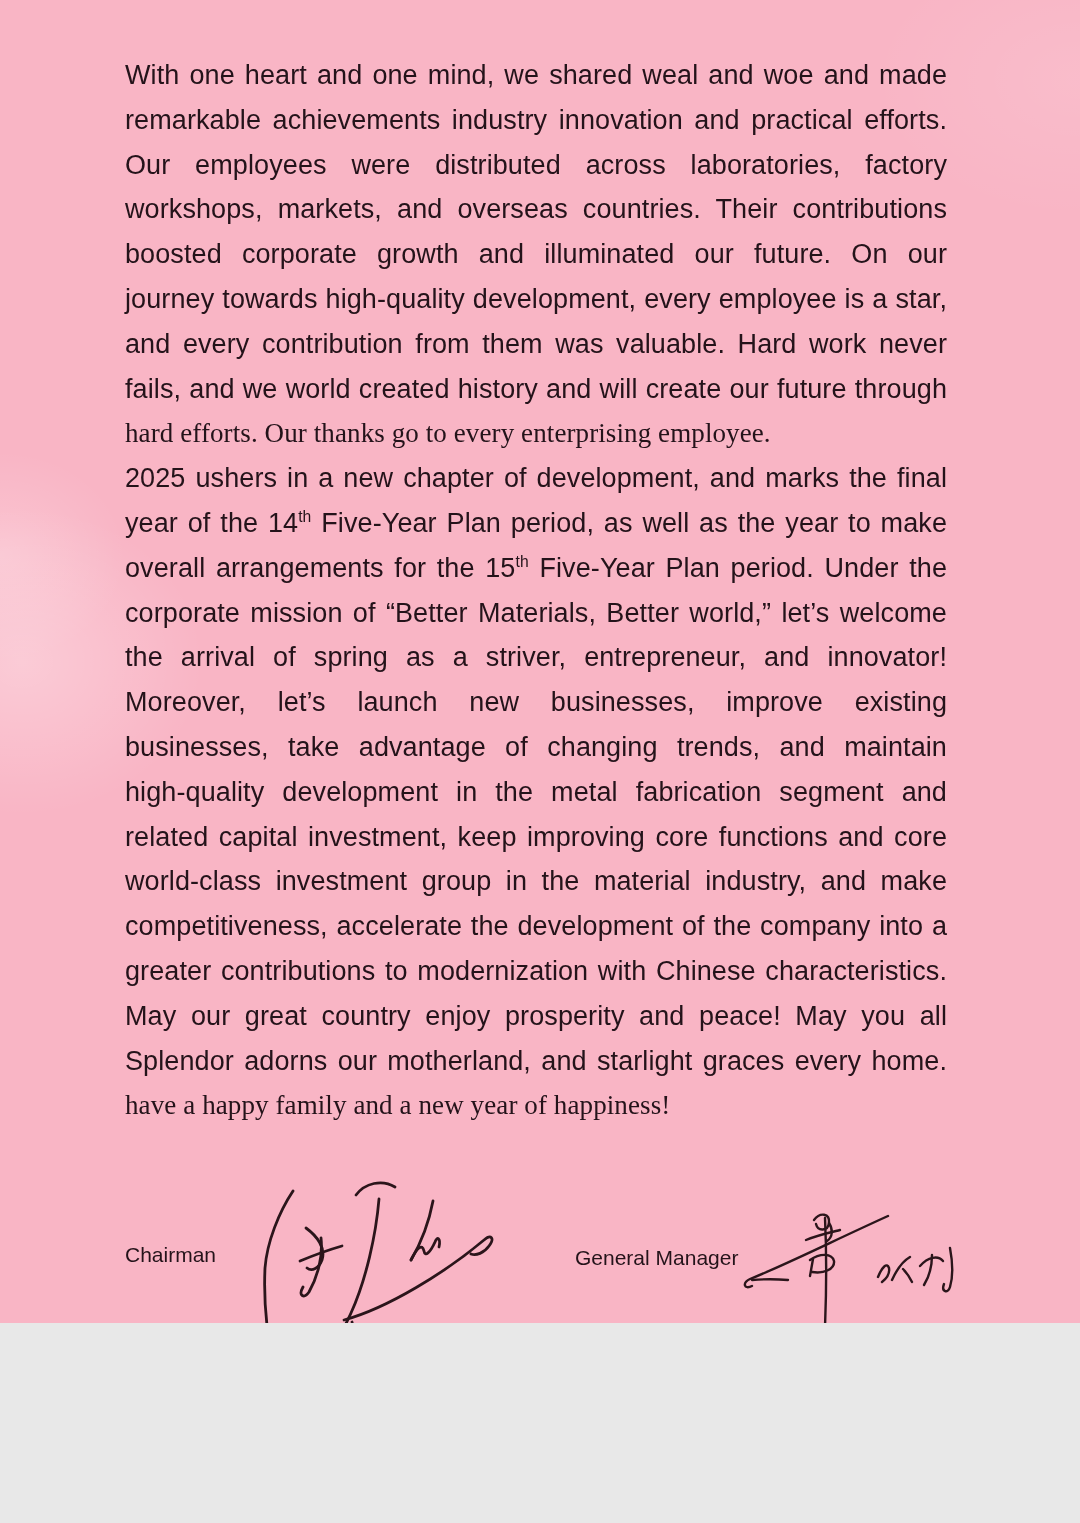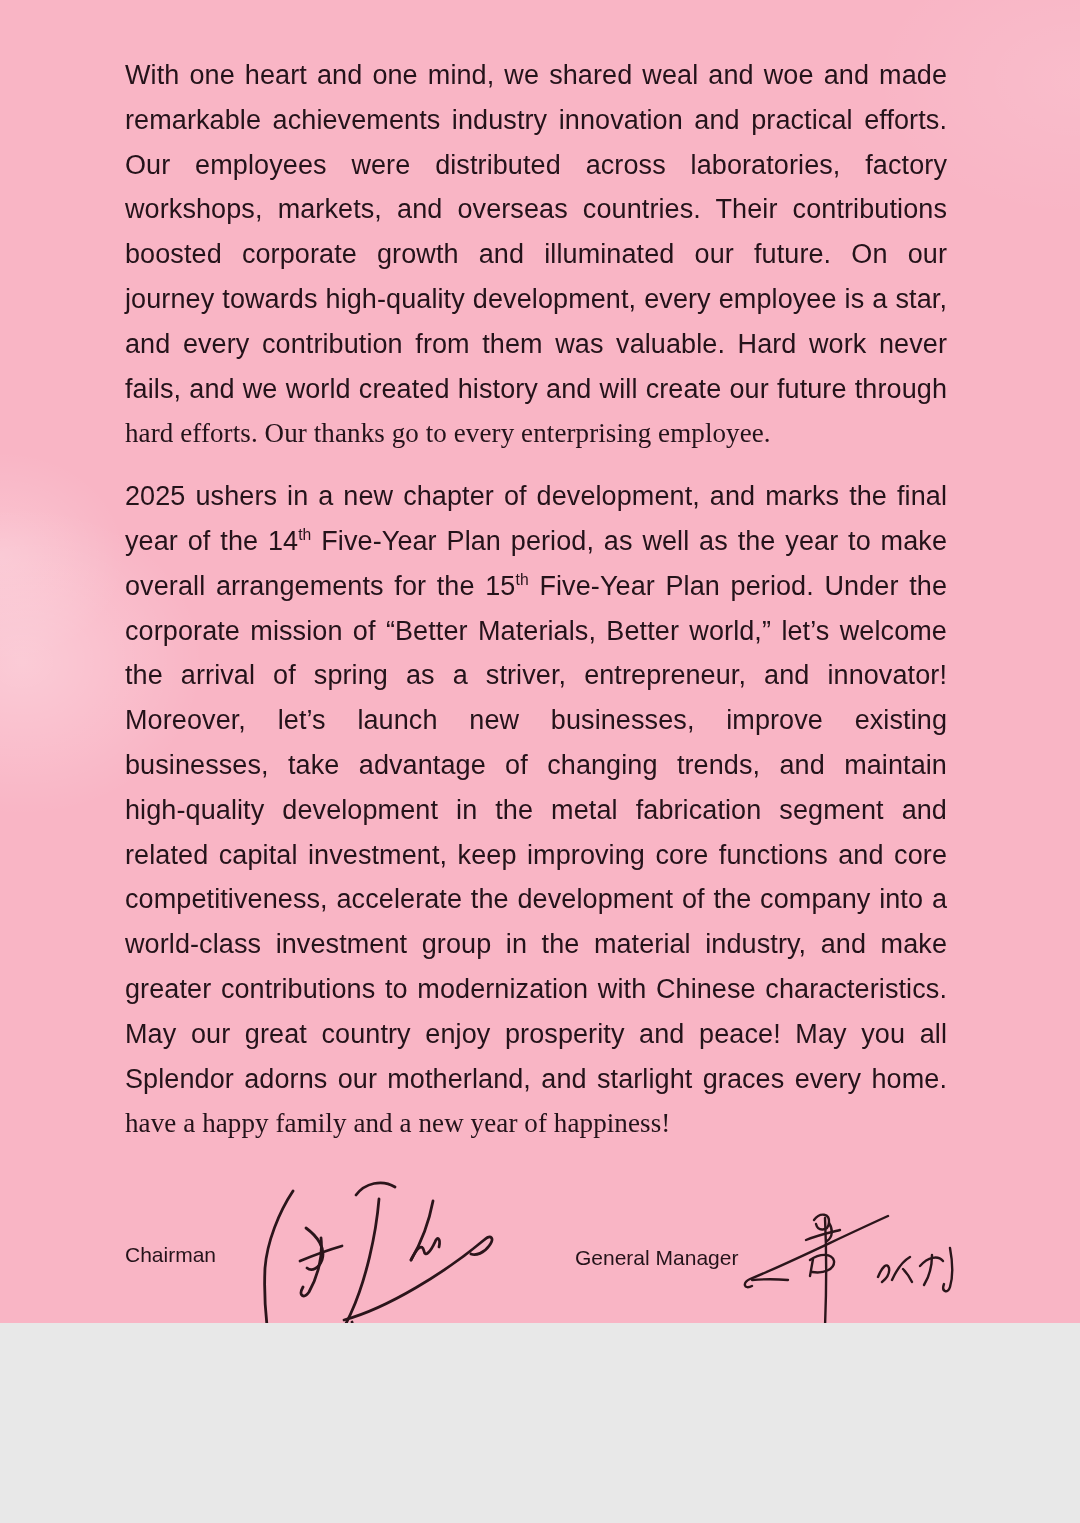--- a/index.html
+++ b/index.html
@@ -17,21 +17,21 @@
     overflow:hidden;
   }
   .text-block{
     position:absolute;
     left:125px;top:53px;width:822px;
     font-size:27px;
     line-height:44.8px;
     letter-spacing:0.1px;
   }
   .para{margin:0;}
-  .para + .para{margin-top:18px;}
+  .para + .para{margin-top:0;}
   .line{
     text-align:justify;
     -moz-text-align-last:justify;
     text-align-last:justify;
     white-space:normal;
   }
   .line.last{
     text-align:left;
     -moz-text-align-last:left;
     text-align-last:left;
@@ -84,22 +84,22 @@
       <div class="para">
         <div class="line"><span>2025 ushers in a new chapter of development, and marks the final</span></div>
         <div class="line"><span>year of the 14</span><sup>th</sup><span> Five-Year Plan period, as well as the year to make</span></div>
         <div class="line"><span>overall arrangements for the 15</span><sup>th</sup><span> Five-Year Plan period. Under the</span></div>
         <div class="line"><span>corporate mission of “Better Materials, Better world,” let’s welcome</span></div>
         <div class="line"><span>the arrival of spring as a striver, entrepreneur, and innovator!</span></div>
         <div class="line"><span>Moreover, let’s launch new businesses, improve existing</span></div>
         <div class="line"><span>businesses, take advantage of changing trends, and maintain</span></div>
         <div class="line"><span>high-quality development in the metal fabrication segment and</span></div>
         <div class="line"><span>related capital investment, keep improving core functions and core</span></div>
+        <div class="line"><span>world-class investment group in the material industry, and make</span></div>
         <div class="line"><span>competitiveness, accelerate the development of the company into a</span></div>
-        <div class="line"><span>world-class investment group in the material industry, and make</span></div>
         <div class="line"><span>greater contributions to modernization with Chinese characteristics.</span></div>
         <div class="line"><span>May our great country enjoy prosperity and peace! May you all</span></div>
         <div class="line"><span>Splendor adorns our motherland, and starlight graces every home.</span></div>
         <div class="line last"><span>have a happy family and a new year of happiness!</span></div>
       </div>
     </div>
 
   <div class="sig-label chairman-label">Chairman</div>
 
   <svg class="sig-svg sig-chairman" viewBox="0 0 300 215" xmlns="http://www.w3.org/2000/svg" aria-hidden="true">

